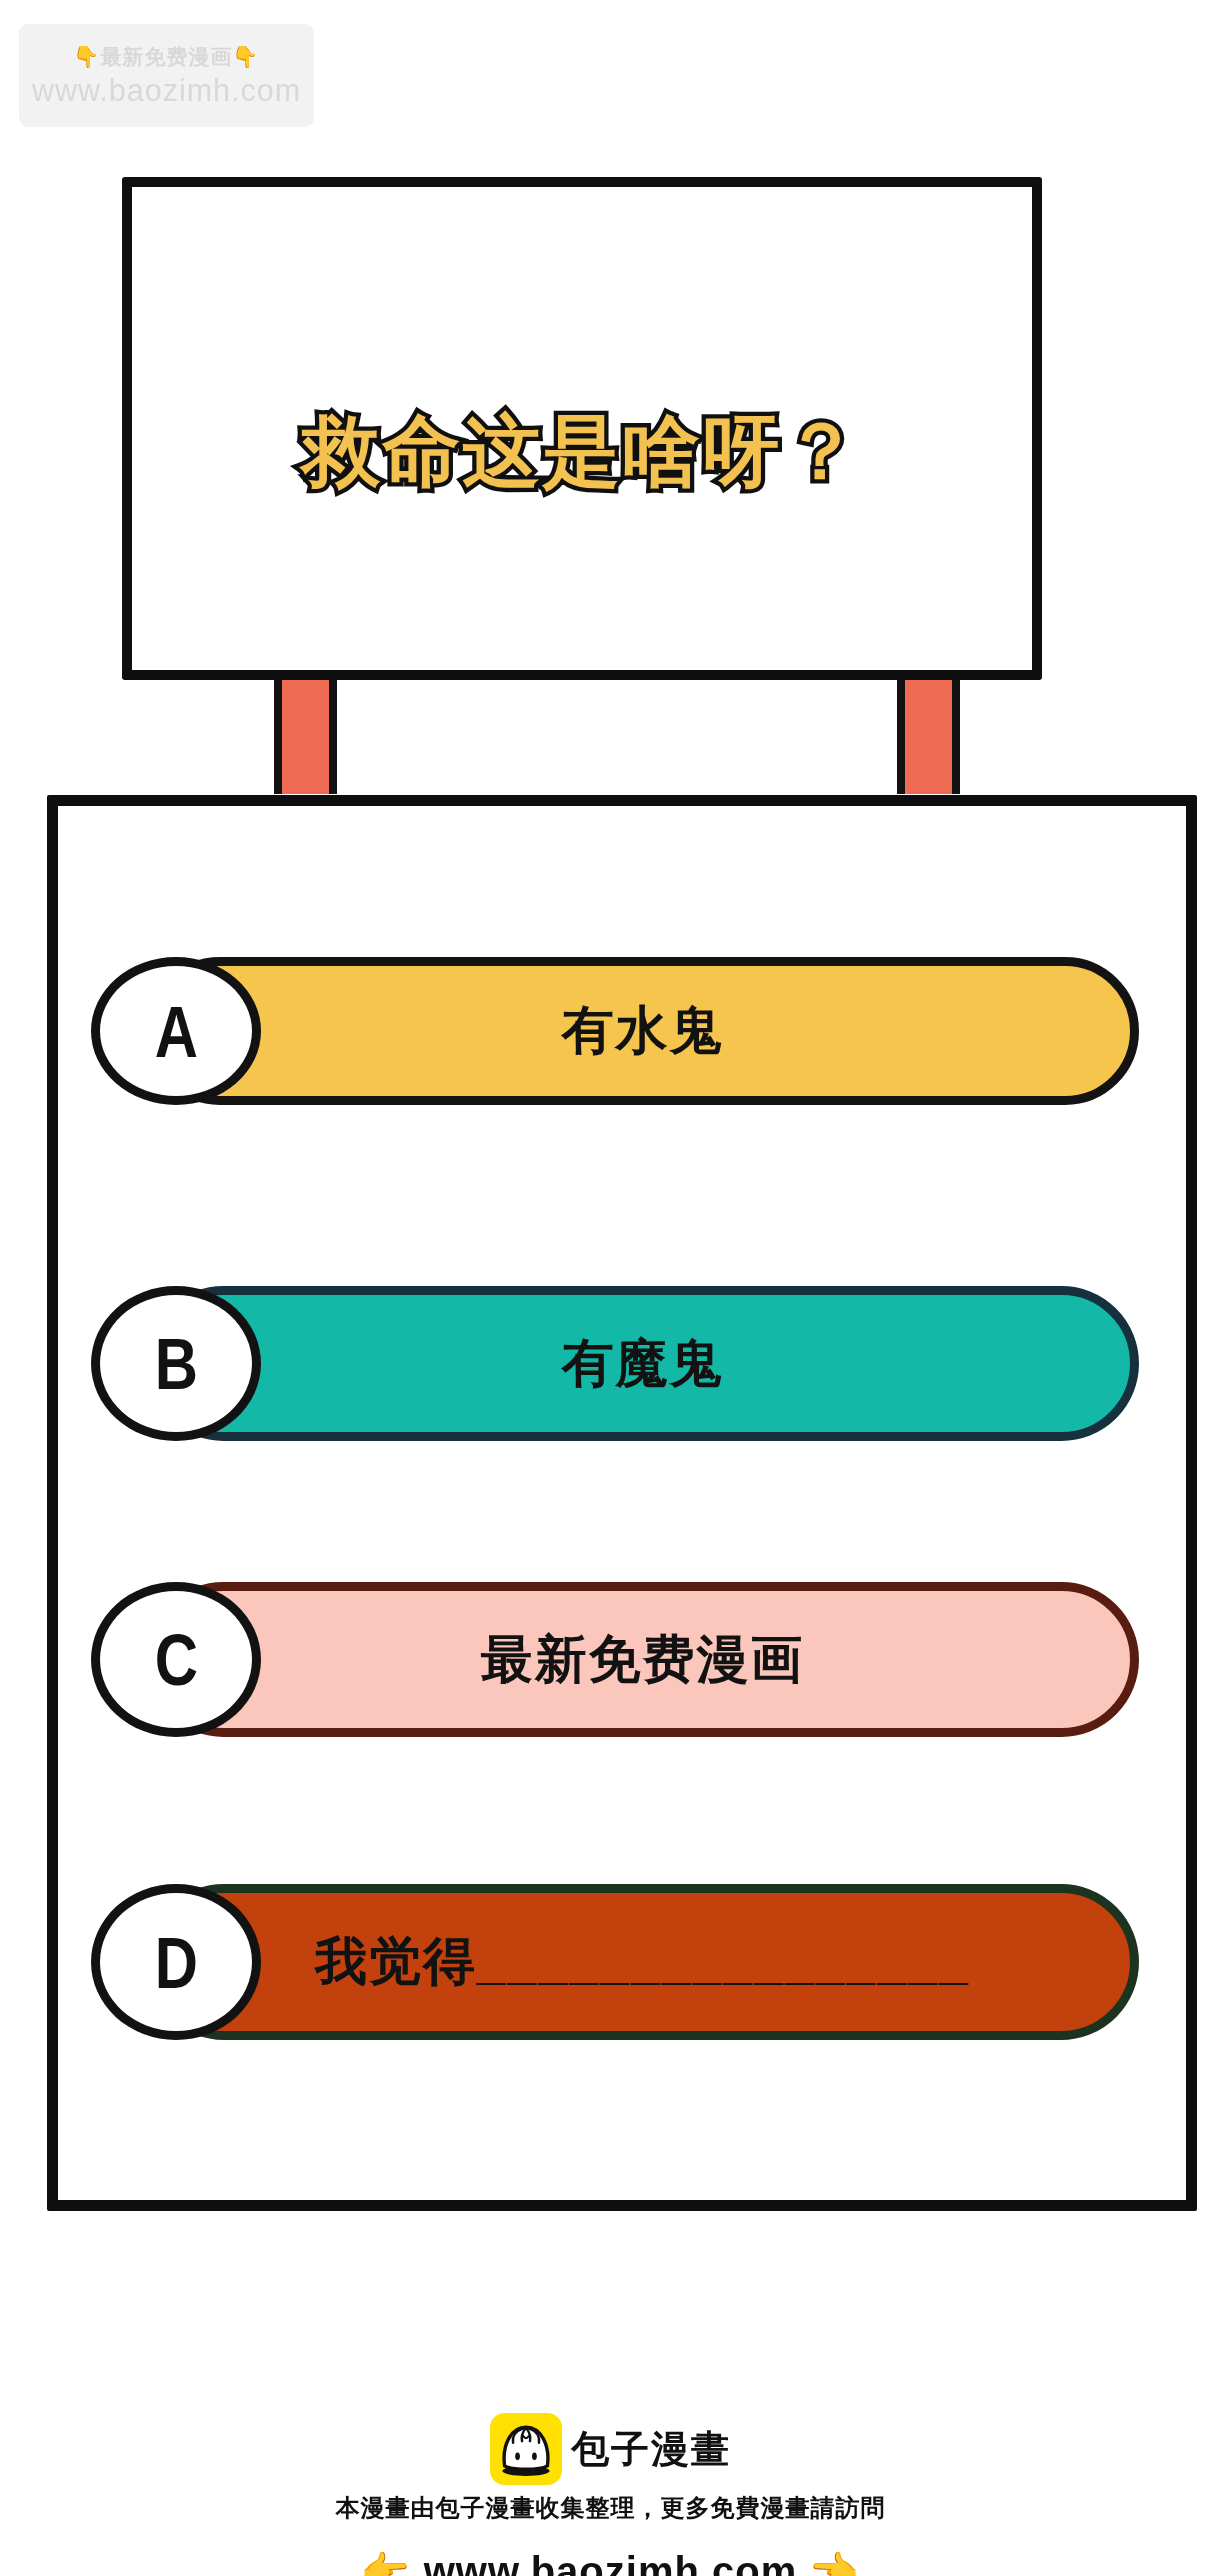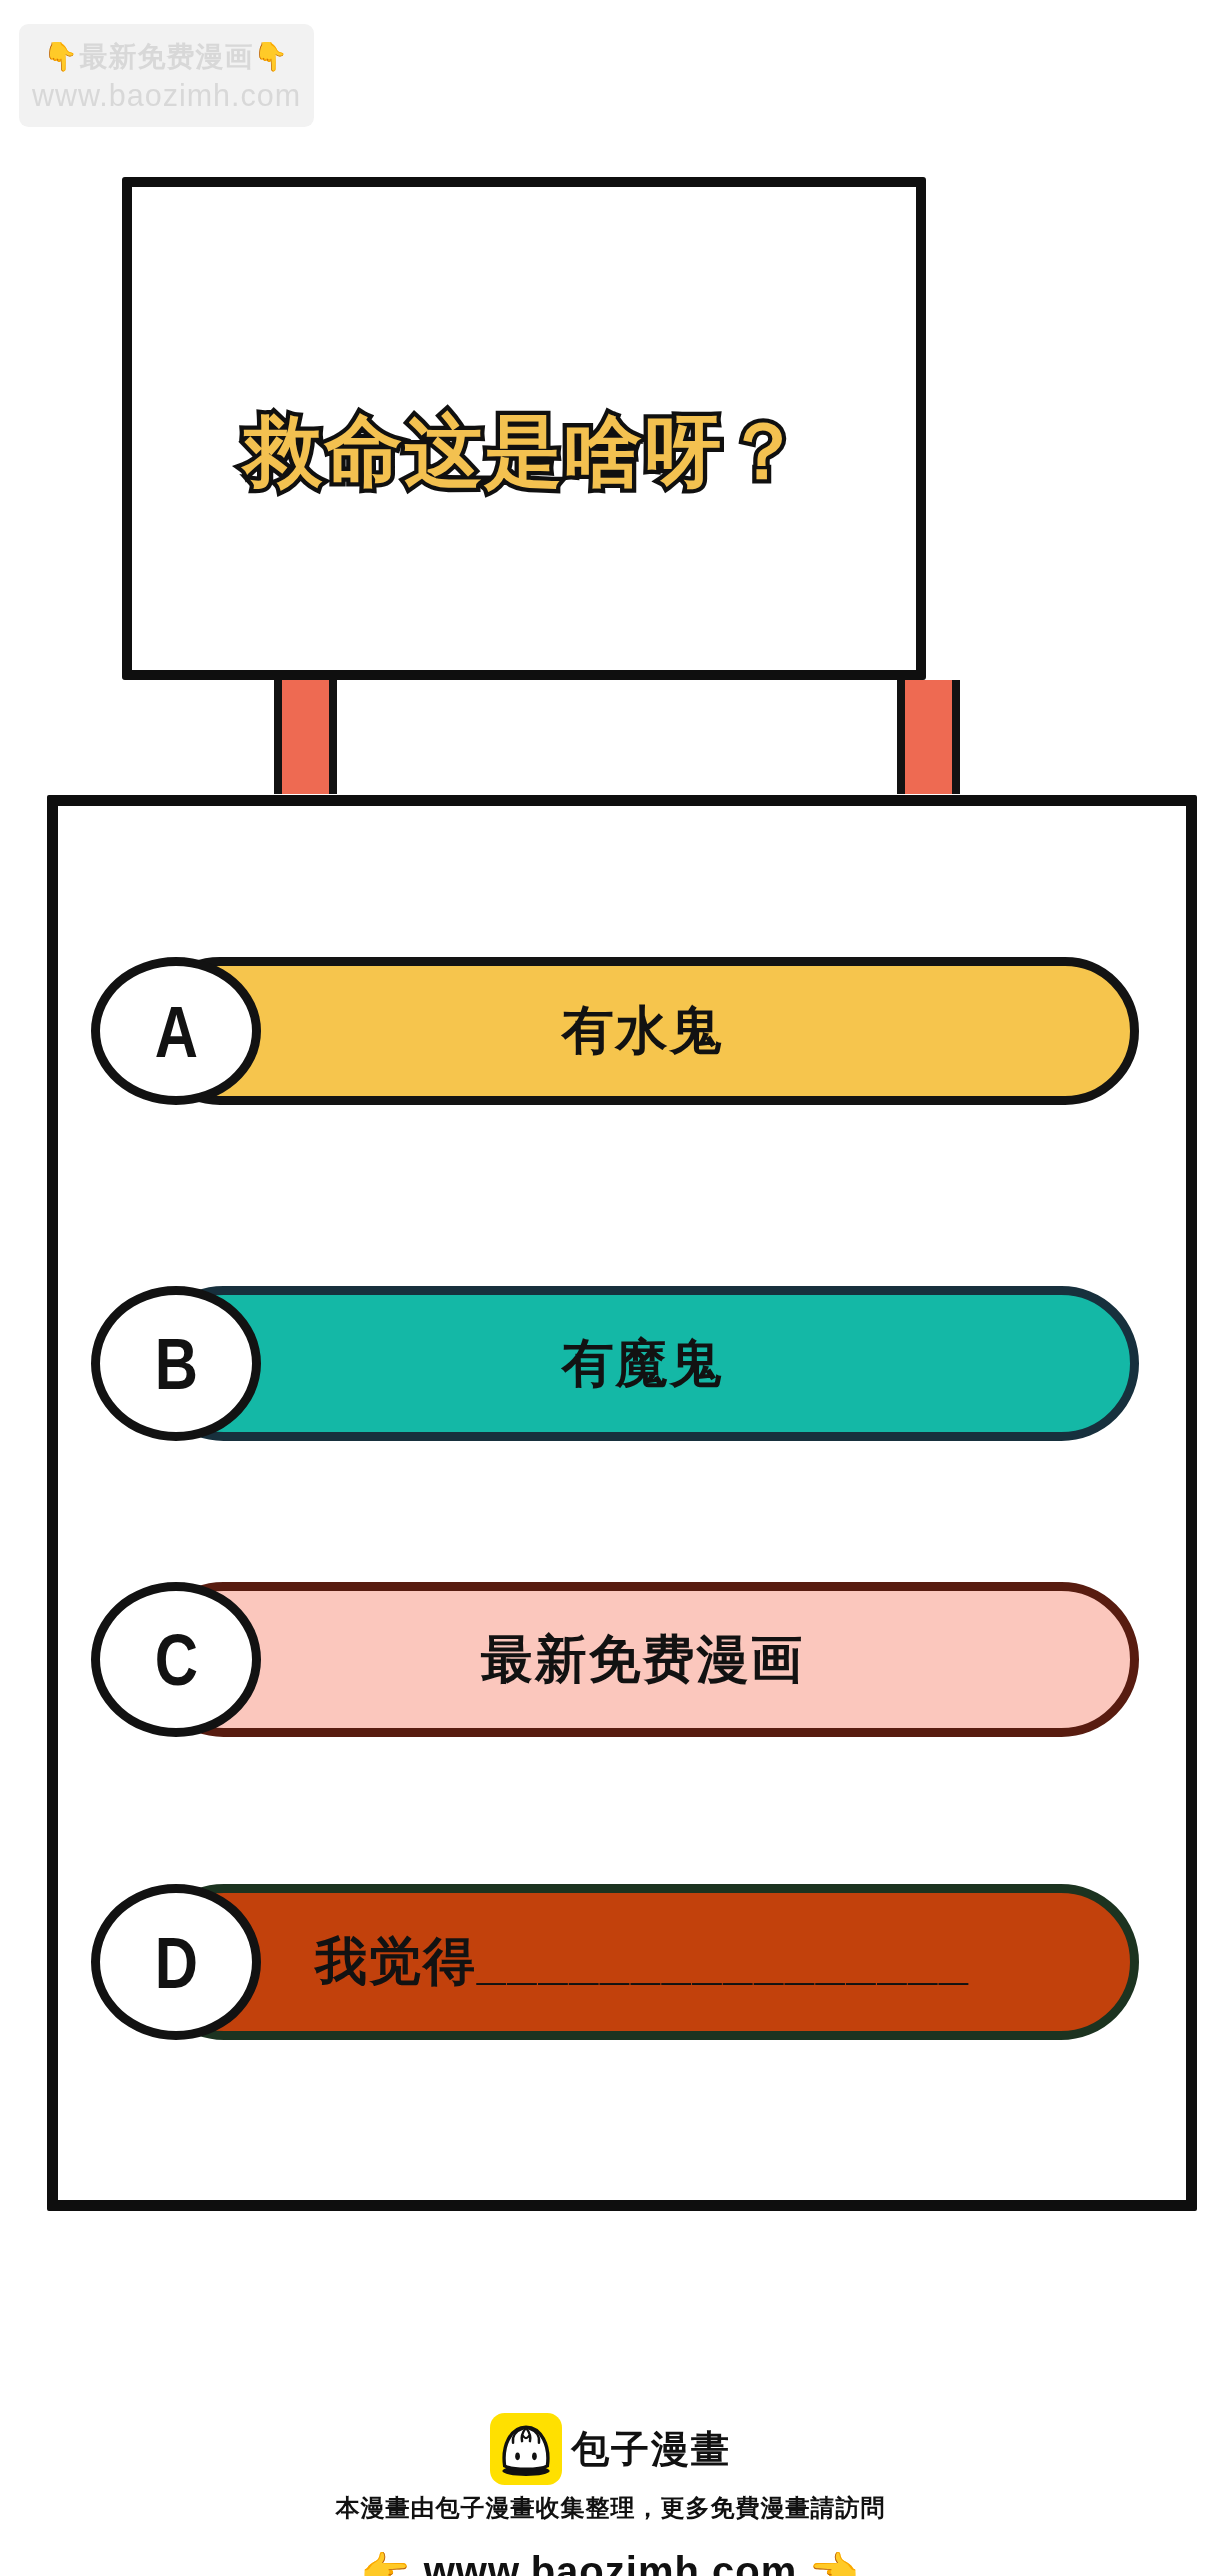--- a/index.html
+++ b/index.html
@@ -6,26 +6,26 @@
   .canvas{
     position:relative;width:1221px;height:2576px;background:#ffffff;overflow:hidden;
     font-family:"Liberation Sans","DejaVu Sans",sans-serif;
   }
   
   .watermark{
     position:absolute;left:19px;top:24px;width:295px;height:103px;
     background:#f2f2f2;border-radius:9.5px;
     display:flex;flex-direction:column;align-items:center;justify-content:center;gap:1.9px;
   }
-  .wm-line1{font-size:28px;font-weight:700;color:#d8d8d8;letter-spacing:1px;white-space:nowrap;}
+  .wm-line1{font-size:21px;font-weight:700;color:#d8d8d8;letter-spacing:1px;white-space:nowrap;}
   .wm-line2{font-size:30.5px;color:#d8d8d8;letter-spacing:1px;white-space:nowrap;}
   .emoji{color:#f2b13c;font-weight:400;}
   
   .sign{
-    position:absolute;left:122px;top:177px;width:804px;height:503px;box-sizing:border-box;
+    position:absolute;left:122px;top:177px;width:920px;height:503px;box-sizing:border-box;
     background:#ffffff;border:10.5px solid #0f0f0f;border-radius:2.9px;
     display:flex;align-items:center;justify-content:center;padding-top:48px;
   }
   .sign-title{
     font-size:78px;font-weight:700;letter-spacing:1.9px;white-space:nowrap;
     -webkit-text-stroke:8.6px #101010;paint-order:stroke fill;
   }
   
   .post{
     position:absolute;top:680px;height:114px;width:63px;box-sizing:border-box;

